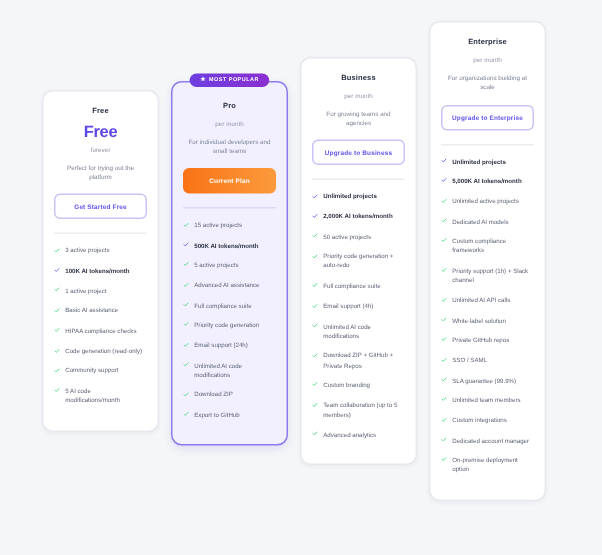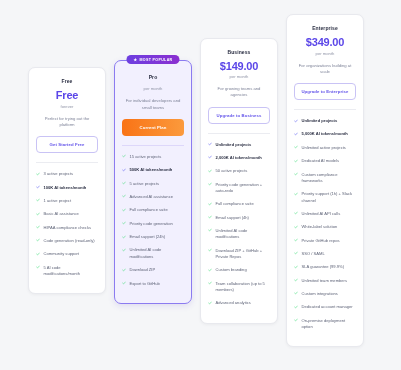--- a/index.html
+++ b/index.html
@@ -311,21 +311,20 @@
             <svg viewBox="0 0 12 12" width="4" height="4">
               <path d="M2 6.3 L4.6 8.9 L10 3" fill="none" stroke="#4ade80" stroke-width="1.8" stroke-linecap="round" stroke-linejoin="round"></path>
             </svg>
           </span>
           <span class="feature-text">Export to GitHub</span>
         </li>
       </ul>
     </div>
     <div class="plan-card">
       <div class="plan-name">Business</div>
-      <div class="plan-price">$149.00</div>
       <div class="plan-period">per month</div>
       <div class="plan-desc">For growing teams and agencies</div>
       <button class="cta">Upgrade to Business</button>
       <div class="divider"></div>
       <ul class="feature-list">
         <li class="feature-item bold-feat">
           <span class="check-icon">
             <svg viewBox="0 0 12 12" width="4" height="4">
               <path d="M2 6.3 L4.6 8.9 L10 3" fill="none" stroke="#6366f1" stroke-width="1.8" stroke-linecap="round" stroke-linejoin="round"></path>
             </svg>
@@ -409,21 +408,20 @@
             <svg viewBox="0 0 12 12" width="4" height="4">
               <path d="M2 6.3 L4.6 8.9 L10 3" fill="none" stroke="#4ade80" stroke-width="1.8" stroke-linecap="round" stroke-linejoin="round"></path>
             </svg>
           </span>
           <span class="feature-text">Advanced analytics</span>
         </li>
       </ul>
     </div>
     <div class="plan-card">
       <div class="plan-name">Enterprise</div>
-      <div class="plan-price">$349.00</div>
       <div class="plan-period">per month</div>
       <div class="plan-desc">For organizations building at scale</div>
       <button class="cta">Upgrade to Enterprise</button>
       <div class="divider"></div>
       <ul class="feature-list">
         <li class="feature-item bold-feat">
           <span class="check-icon">
             <svg viewBox="0 0 12 12" width="4" height="4">
               <path d="M2 6.3 L4.6 8.9 L10 3" fill="none" stroke="#6366f1" stroke-width="1.8" stroke-linecap="round" stroke-linejoin="round"></path>
             </svg>

